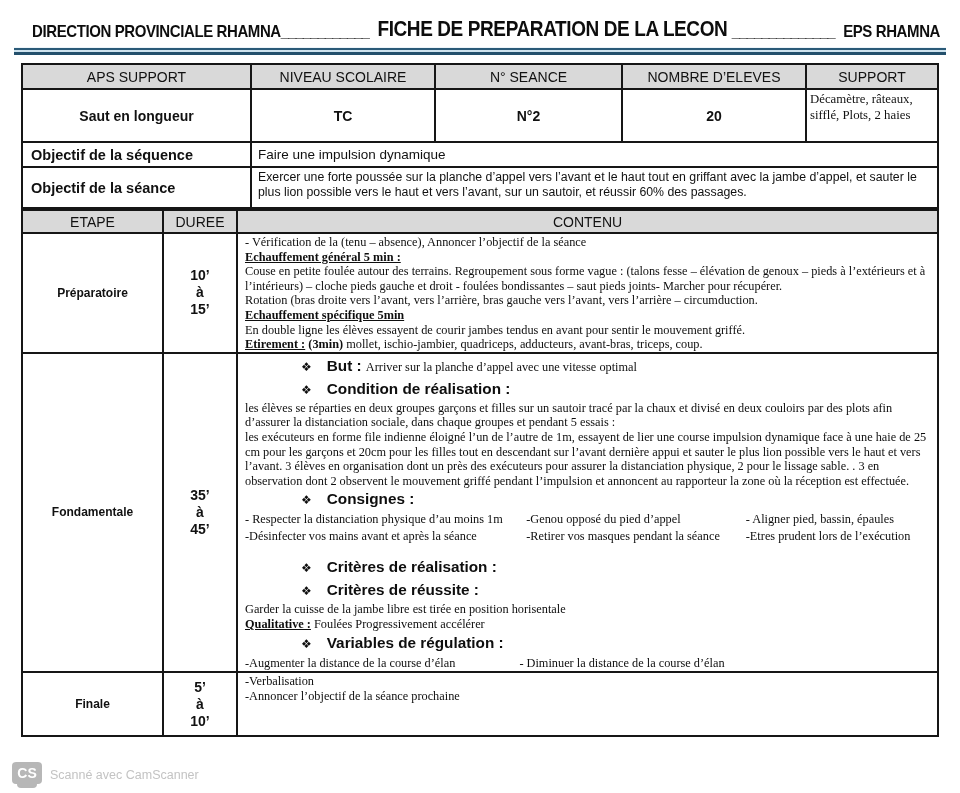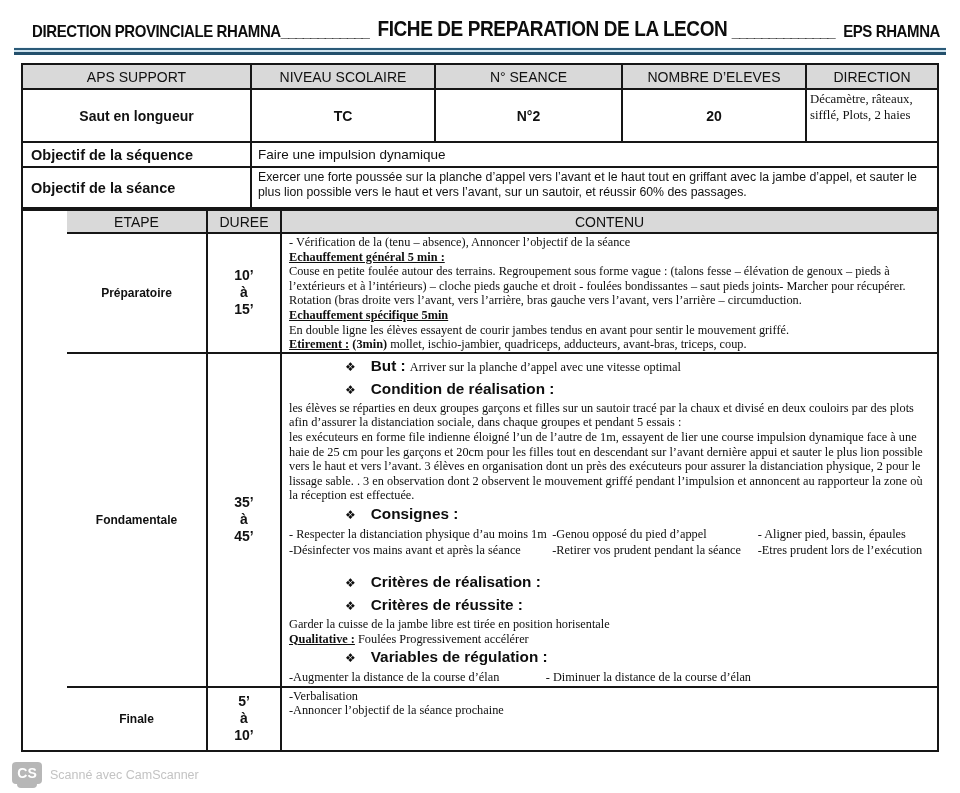--- a/index.html
+++ b/index.html
@@ -40,21 +40,21 @@
   .materiel{font-family:"Liberation Serif",serif;font-weight:normal;font-size:12.8px;
             line-height:15.5px;align-items:flex-start;justify-content:flex-start;
             text-align:left;padding:2px 3px;display:block;}
   .obj-label{display:flex;align-items:center;font-weight:bold;font-size:14.5px;padding-left:8px;}
   .obj-value{font-family:Liberation Sans, sans-serif;font-size:13.5px;display:flex;
              align-items:center;padding-left:6px;}
   .obj-value.small{font-size:12.3px;line-height:15px;align-items:flex-start;padding-top:2px;
                    padding-right:4px;display:block;}
 
   
-  #lesson-table{top:209px;padding-left:44px;}
+  #lesson-table{top:209px;}
   .lesson-cols{grid-template-columns:141px 74px auto;}
   .lt-hrow{height:23px;}
   .lt-row-0{min-height:113px;}
   .lt-row-1{min-height:308px;}
   .lt-row-2{min-height:62px;}
   .lt-etape{display:flex;align-items:center;justify-content:center;font-weight:bold;font-size:12px;}
   .lt-duree{display:flex;flex-direction:column;align-items:center;justify-content:center;
             font-weight:bold;font-size:14px;line-height:17px;}
   .lt-content{padding:1px 6px 0 7px;font-family:"Liberation Serif",serif;}
 
@@ -92,21 +92,21 @@
     <span class="hdr-heavy hdr-small">EPS RHAMNA</span>
   </div>
   <div class="header-rule"></div>
 
   <div class="tbl" id="info-table">
     <div class="trow info-cols r-h">
       <div class="cell hcell">APS SUPPORT</div>
       <div class="cell hcell">NIVEAU SCOLAIRE</div>
       <div class="cell hcell">N° SEANCE</div>
       <div class="cell hcell">NOMBRE D’ELEVES</div>
-      <div class="cell hcell">DIRECTION</div>
+      <div class="cell hcell">SUPPORT</div>
     </div>
     <div class="trow info-cols r-data">
       <div class="cell vcell">Saut en longueur</div>
       <div class="cell vcell">TC</div>
       <div class="cell vcell">N°2</div>
       <div class="cell vcell">20</div>
       <div class="cell vcell materiel">Décamètre, râteaux, sifflé, Plots, 2 haies</div>
     </div>
     <div class="trow obj-cols r-obj1">
       <div class="cell obj-label">Objectif de la séquence</div>
@@ -155,21 +155,21 @@
             <div class="cl"><span>les élèves se réparties en deux groupes garçons et filles sur un sautoir tracé par la chaux et divisé en deux couloirs par des plots afin d’assurer la distanciation sociale, dans chaque groupes et pendant 5 essais :</span></div>
             <div class="cl"><span>les exécuteurs en forme file indienne éloigné l’un de l’autre de 1m, essayent de lier une course impulsion dynamique face à une haie de 25 cm pour les garçons et 20cm pour les filles tout en descendant sur l’avant dernière appui et sauter le plus lion possible vers le haut et vers l’avant. 3 élèves en organisation dont un près des exécuteurs pour assurer la distanciation physique, 2 pour le lissage sable. . 3 en observation dont 2 observent le mouvement griffé pendant l’impulsion et annoncent au rapporteur la zone où la réception est effectuée.</span></div>
             <div class="cl bullet head-line"><span class="diamond">❖</span><span class="seg-h">Consignes :</span></div>
             <div class="cl cols">
               <span class="col" style="width: 41%;">- Respecter la distanciation physique d’au moins 1m</span>
               <span class="col" style="width: 32%;">-Genou opposé du pied d’appel</span>
               <span class="col" style="width: 27%;">- Aligner pied, bassin, épaules</span>
             </div>
             <div class="cl cols">
               <span class="col" style="width: 41%;">-Désinfecter vos mains avant et après la séance</span>
-              <span class="col" style="width: 32%;">-Retirer vos prudent pendant la séance</span>
+              <span class="col" style="width: 32%;">-Retirer vos masques pendant la séance</span>
               <span class="col" style="width: 27%;">-Etres prudent lors de l’exécution</span>
             </div>
             <div class="cl-gap"></div>
             <div class="cl bullet head-line"><span class="diamond">❖</span><span class="seg-h">Critères de réalisation :</span></div>
             <div class="cl bullet head-line"><span class="diamond">❖</span><span class="seg-h">Critères de réussite :</span></div>
             <div class="cl"><span>Garder la cuisse de la jambe libre est tirée en position horisentale</span></div>
             <div class="cl"><span class="seg-bu">Qualitative :</span><span> Foulées Progressivement accélérer</span></div>
             <div class="cl bullet head-line"><span class="diamond">❖</span><span class="seg-h">Variables de régulation :</span></div>
             <div class="cl cols">
               <span class="col" style="width: 40%;">-Augmenter la distance de la course d’élan</span>

